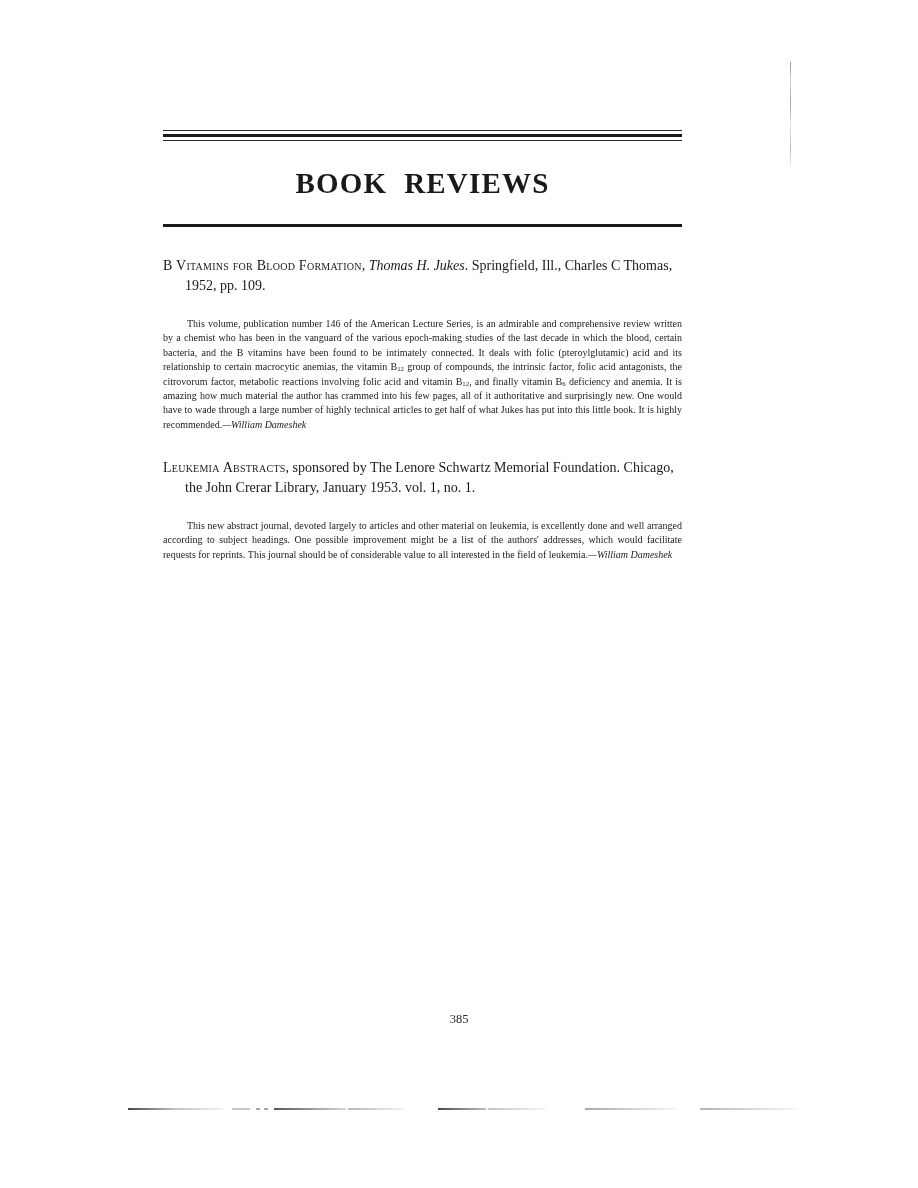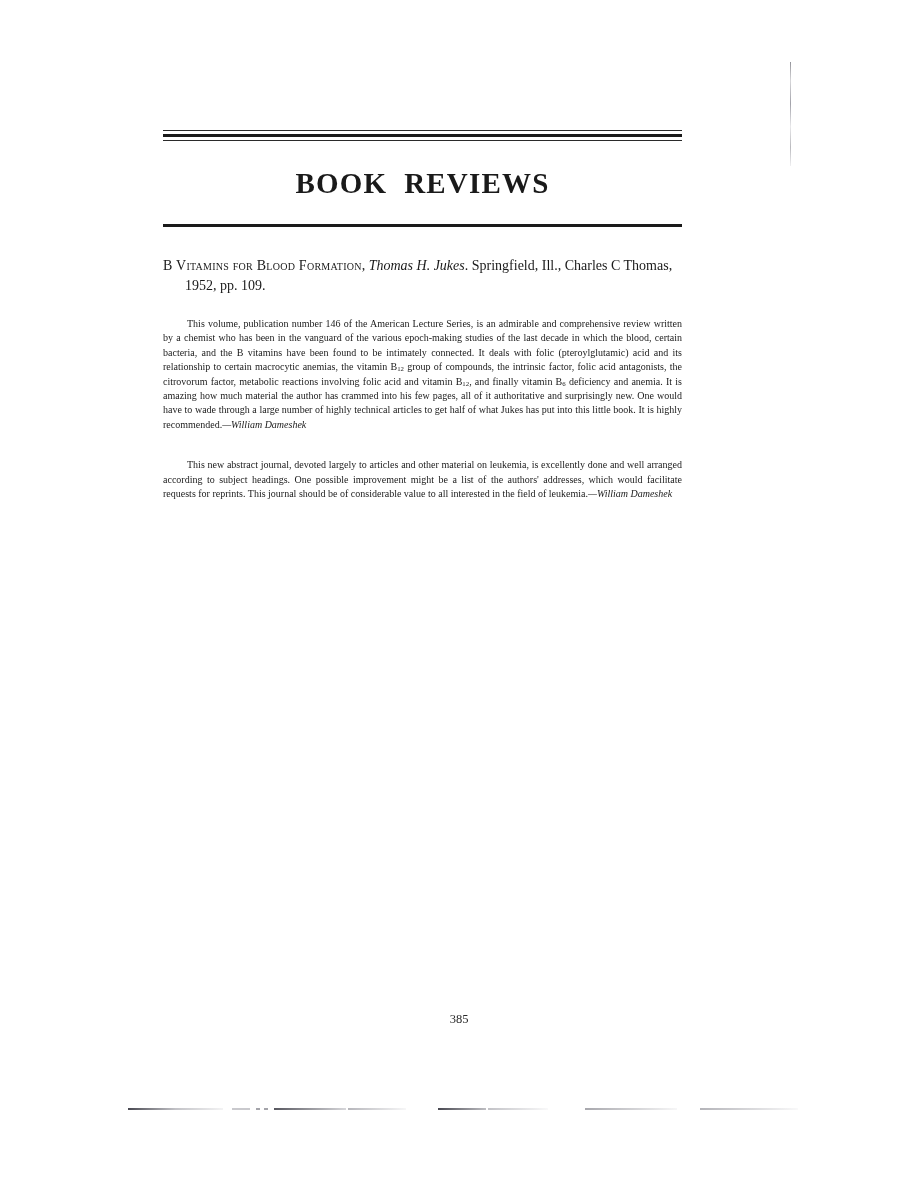--- a/index.html
+++ b/index.html
@@ -164,20 +164,23 @@
     <div class="rule-under"></div>
 
     <div class="review">
       <div class="review-heading">
         <span class="smallcaps">B Vitamins for Blood Formation</span><span>, </span><span class="author-italic">Thomas H. Jukes</span><span>. Springfield, Ill., Charles C Thomas, 1952, pp. 109.</span>
       </div>
       <p class="review-body"><span>This volume, publication number 146 of the American Lecture Series, is an admirable and comprehensive review written by a chemist who has been in the vanguard of the various epoch-making studies of the last decade in which the blood, certain bacteria, and the B vitamins have been found to be intimately connected. It deals with folic (pteroylglutamic) acid and its relationship to certain macrocytic anemias, the vitamin B</span><sub>12</sub><span> group of compounds, the intrinsic factor, folic acid antagonists, the citrovorum factor, metabolic reactions involving folic acid and vitamin B</span><sub>12</sub><span>, and finally vitamin B</span><sub>6</sub><span> deficiency and anemia. It is amazing how much material the author has crammed into his few pages, all of it authoritative and surprisingly new. One would have to wade through a large number of highly technical articles to get half of what Jukes has put into this little book. It is highly recommended.</span><span class="sig">—William  Dameshek</span></p>
     </div>
 
     <div class="review">
+      <div class="review-heading">
+        <span class="smallcaps">Leukemia Abstracts</span><span>, sponsored by The Lenore Schwartz Memorial Foundation. Chicago, the John Crerar Library, January 1953. vol. 1, no. 1.</span>
+      </div>
       <p class="review-body"><span>This new abstract journal, devoted largely to articles and other material on leukemia, is excellently done and well arranged according to subject headings. One possible improvement might be a list of the authors' addresses, which would facilitate requests for reprints. This journal should be of considerable value to all interested in the field of leukemia.</span><span class="sig">—William Dameshek</span></p>
     </div>
 
   </div>
 
   <div class="page-number">385</div>
 
   <div class="bottom-artifacts">
     <i class="ba1"></i>
     <i class="ba2"></i>

